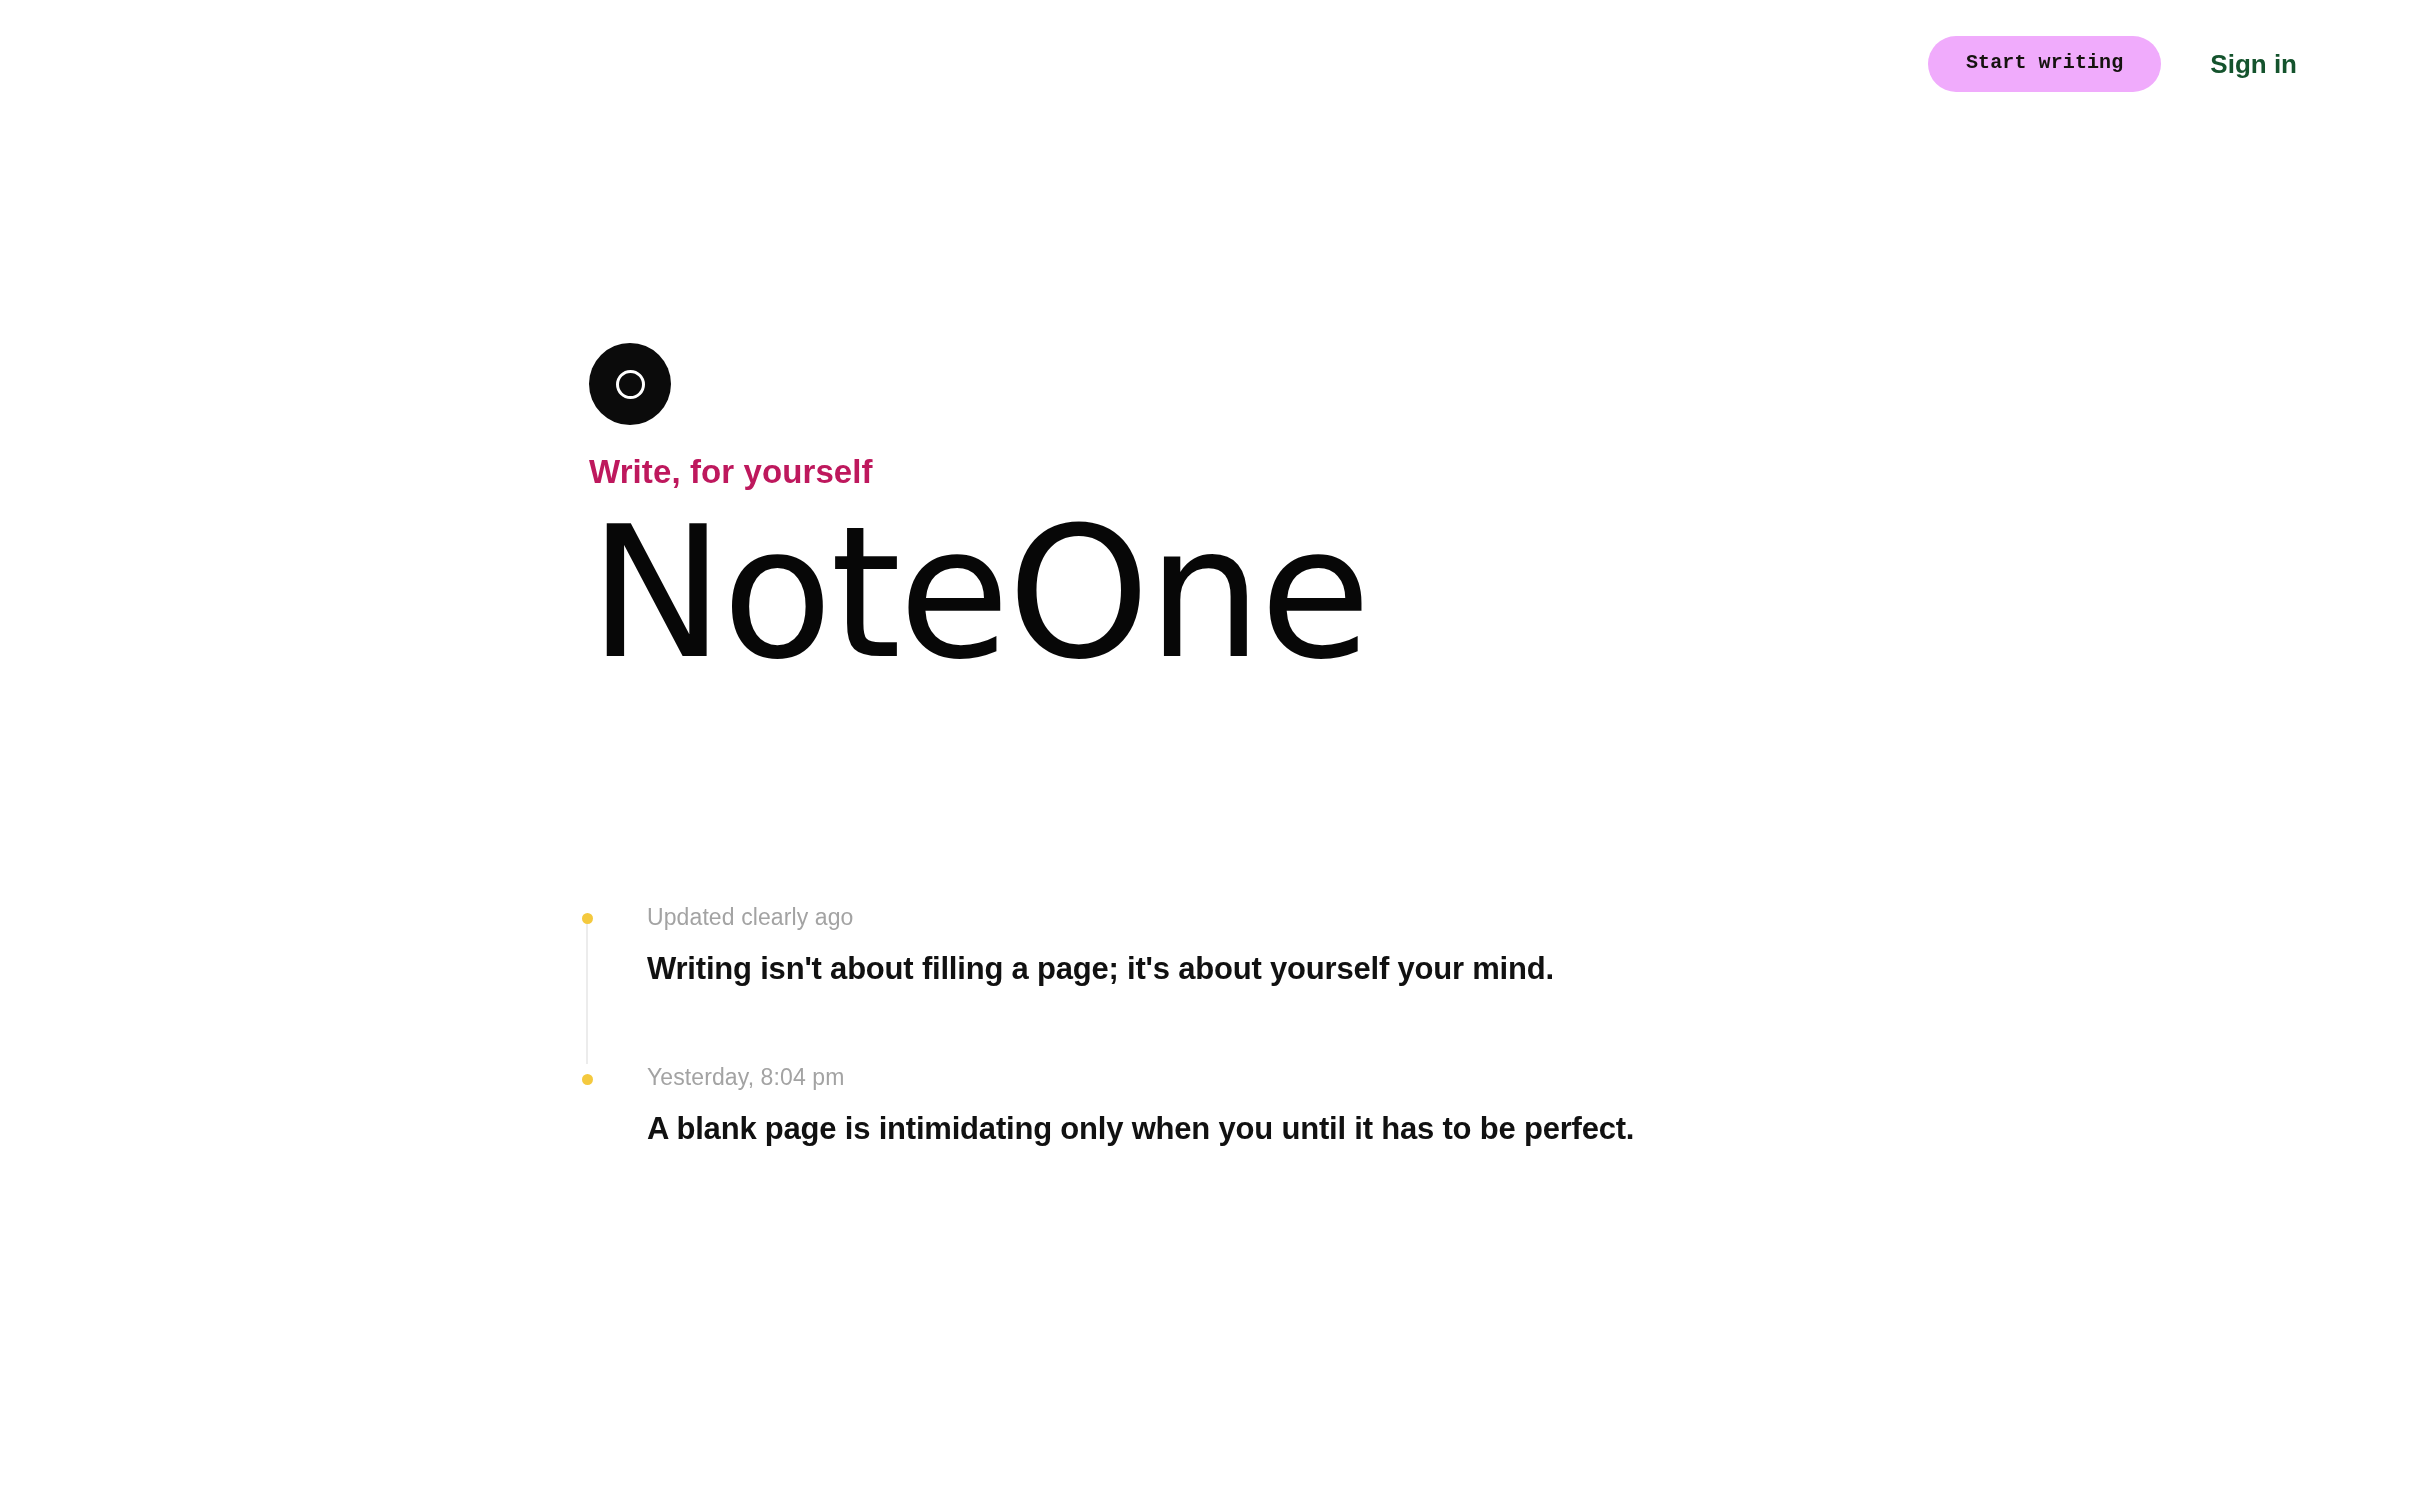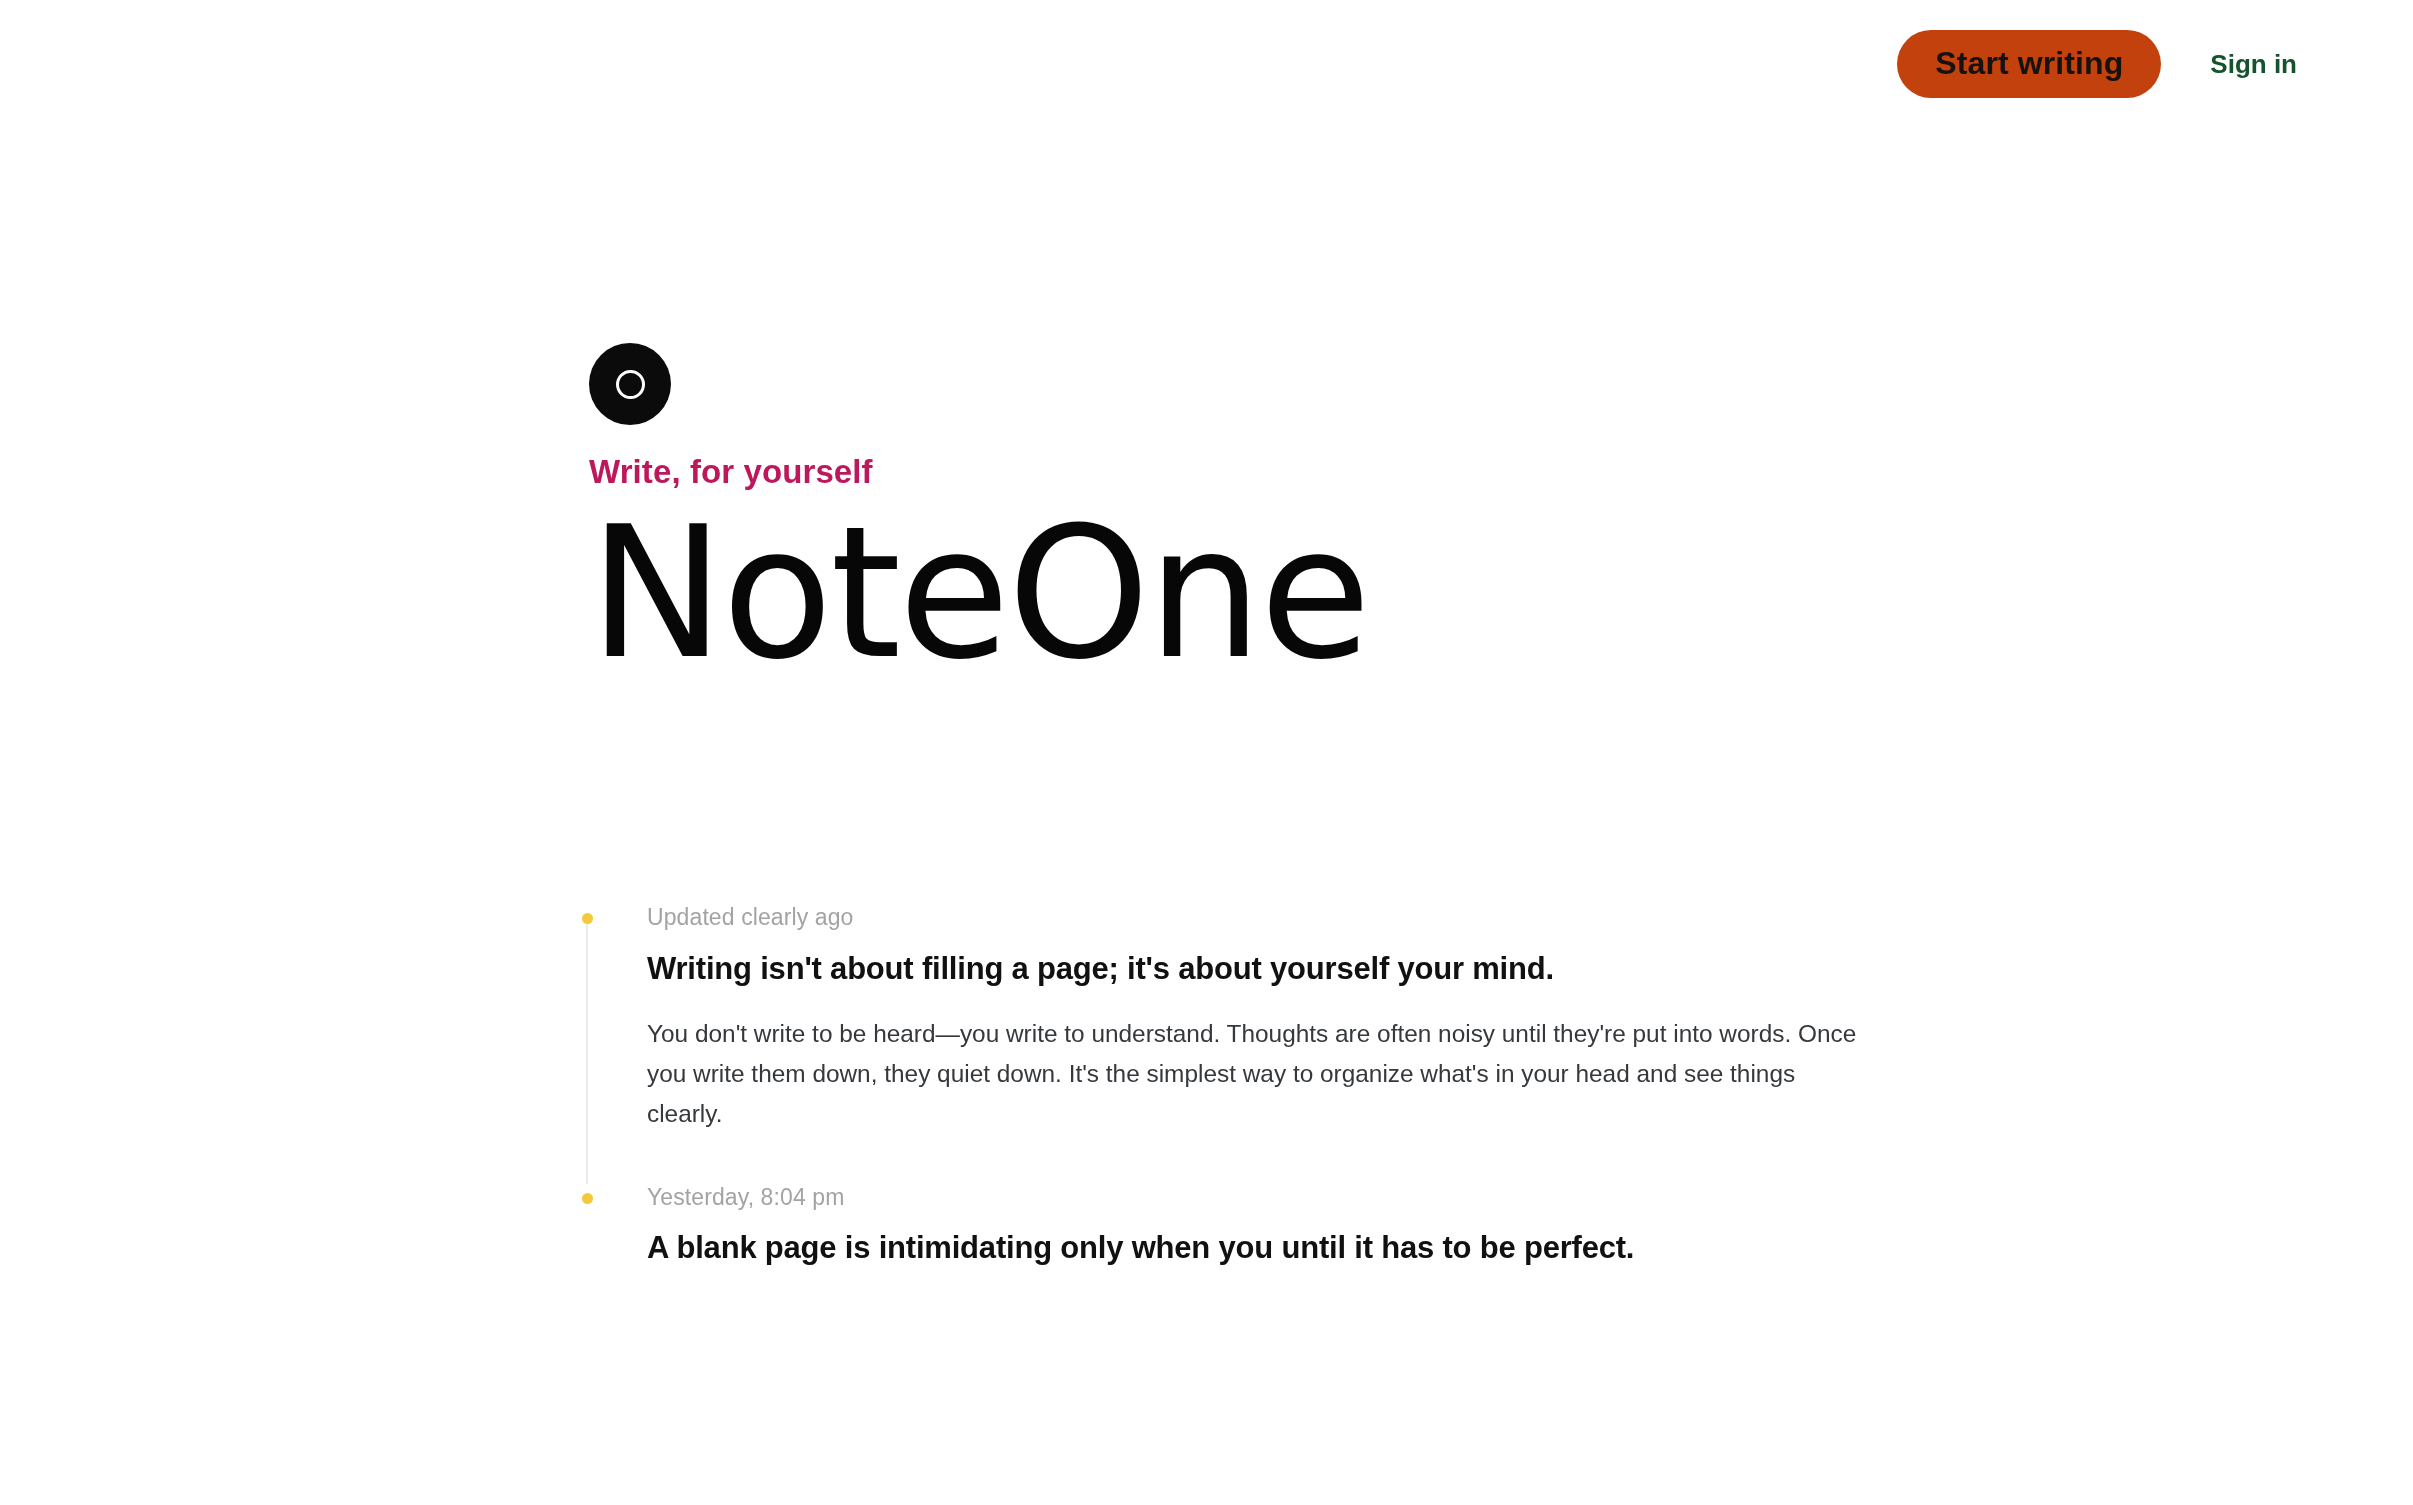--- a/index.html
+++ b/index.html
@@ -23,31 +23,31 @@
     left: 0;
     width: 100%;
     height: 128px;
     display: flex;
     align-items: center;
     justify-content: flex-end;
     padding-right: 111px;
     gap: 44px;
   }
   .btn-start {
-    background: #c2410c;
+    background: #f0abfc;
     color: #15130f;
     border: none;
     border-radius: 840px;
-    font-size: 32px;
+    font-size: 20px;
     font-weight: 700;
     letter-spacing: 0.1px;
     padding: 17.7px 38px 19.3px;
     cursor: pointer;
     line-height: 1;
-    font-family: Liberation Sans, sans-serif;
+    font-family: Liberation Mono, monospace;
   }
   .btn-signin {
     background: transparent;
     border: none;
     color: #14532d;
     font-size: 26px;
     font-weight: 700;
     cursor: pointer;
     padding: 8.4px 5px;
     line-height: 1;
@@ -164,21 +164,20 @@
   <div class="brand">NoteOne</div>
 </div>
 
 <div class="feed">
 
   <div class="entry">
     <div class="rail"></div>
     <div class="dot"></div>
     <div class="meta">Updated clearly ago</div>
     <h2 class="title">Writing isn't about filling a page; it's about yourself your mind.</h2>
-    <p class="body">You don't write to be heard—you write to understand. Thoughts are often noisy until they're put into words. Once you write them down, they quiet down. It's the simplest way to organize what's in your head and see things clearly.</p>
   </div>
 
   <div class="entry second">
     <div class="rail"></div>
     <div class="dot"></div>
     <div class="meta">Yesterday, 8:04 pm</div>
     <h2 class="title">A blank page is intimidating only when you until it has to be perfect.</h2>
   </div>
 
 </div>

